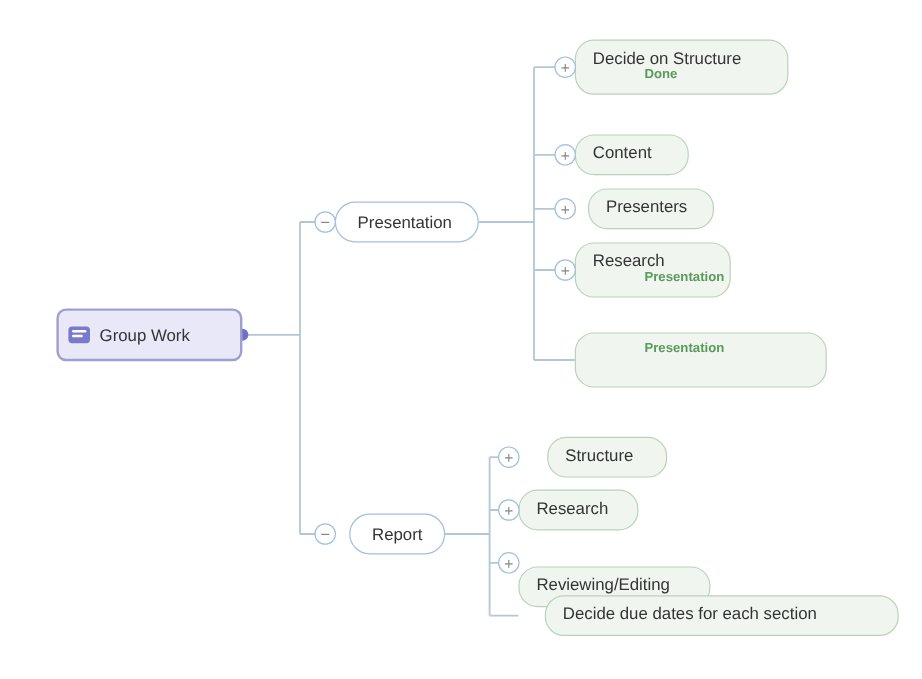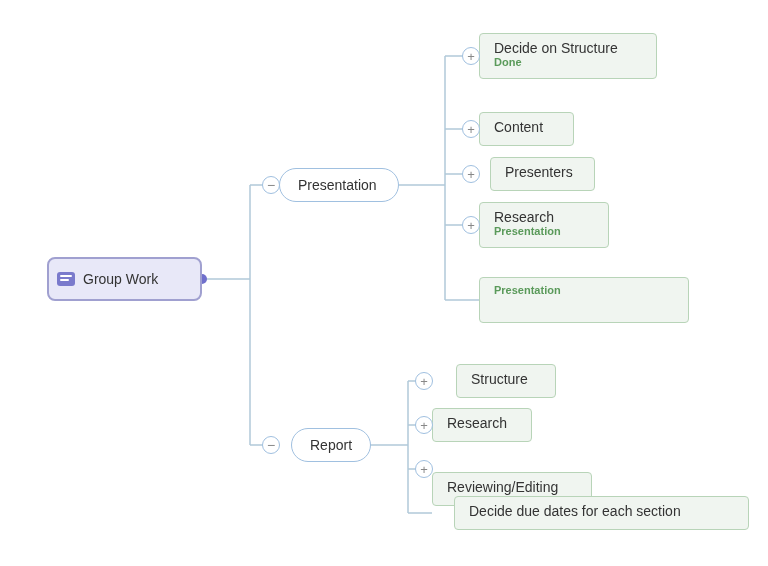--- a/index.html
+++ b/index.html
@@ -41,28 +41,29 @@
       border: 1.5px solid #a0c0e0;
       color: #333;
       border-radius: 20px;
       padding: 5px 18px;
     }
     
     .node-leaf {
       background: #f0f5f0;
       border: 1.5px solid #b8d4b8;
       color: #333;
-      border-radius: 4px;
+      border-radius: 16px;
       padding: 6px 14px;
       flex-direction: column;
       align-items: flex-start;
     }
     .node-leaf .node-tag {
       font-size: 11px;
       font-weight: 600;
+      margin-left: 43px;
     }
     .tag-done { color: #5a9a5a; }
     .tag-presentation { color: #5a9a5a; }
 
     
     .expand-circle {
       width: 18px;
       height: 18px;
       border-radius: 50%;
       border: 1.5px solid #a0c0e0;

